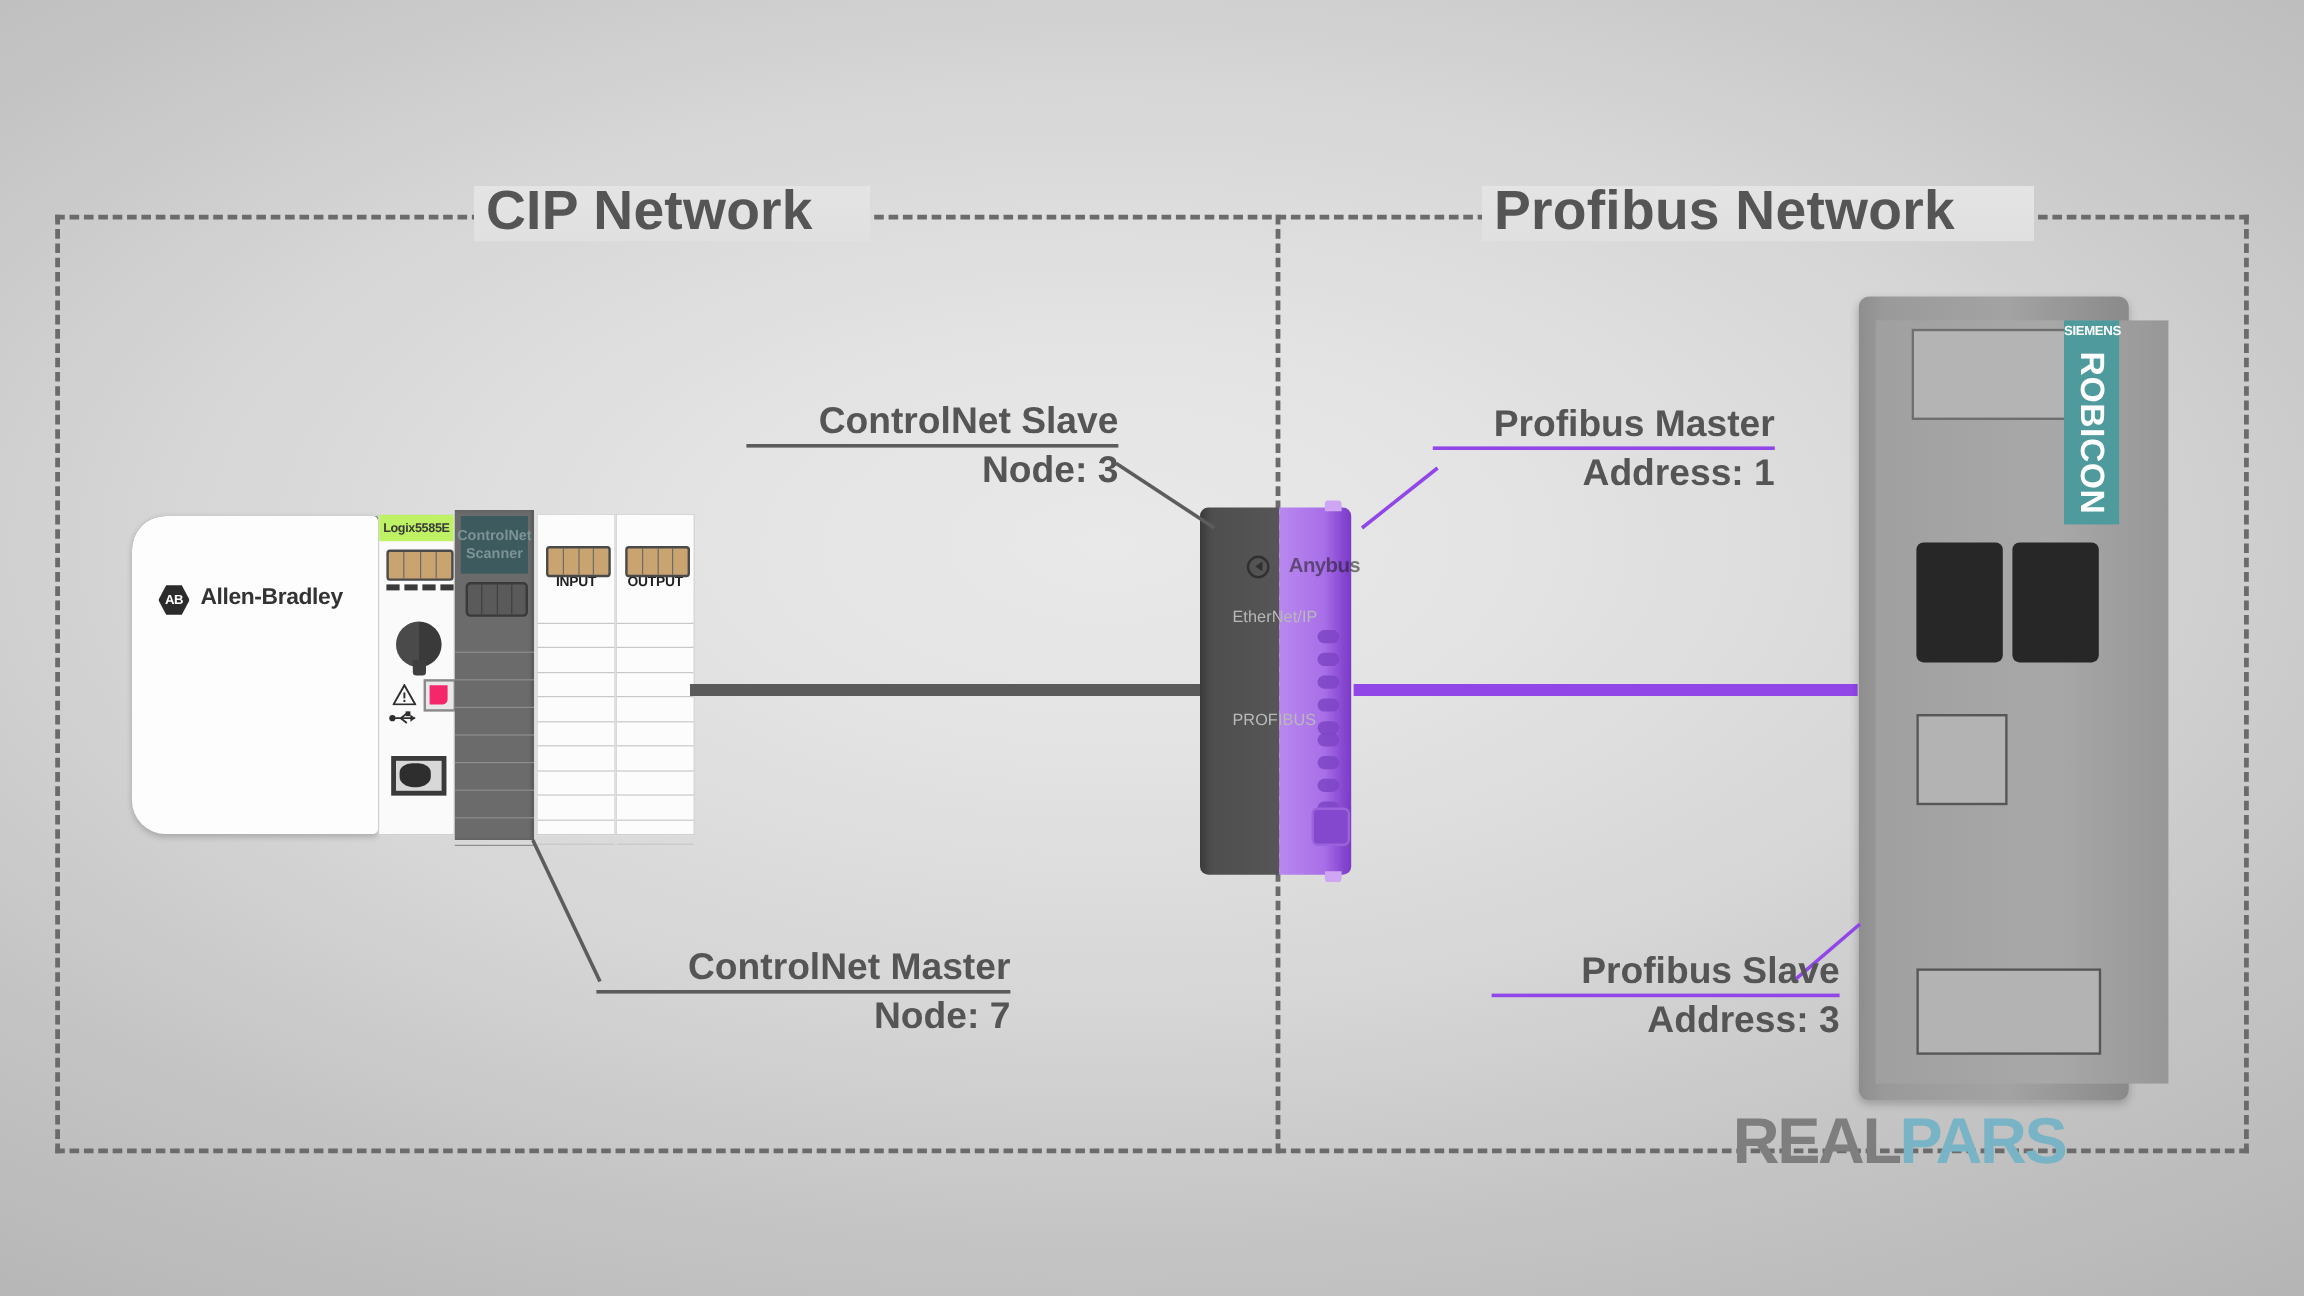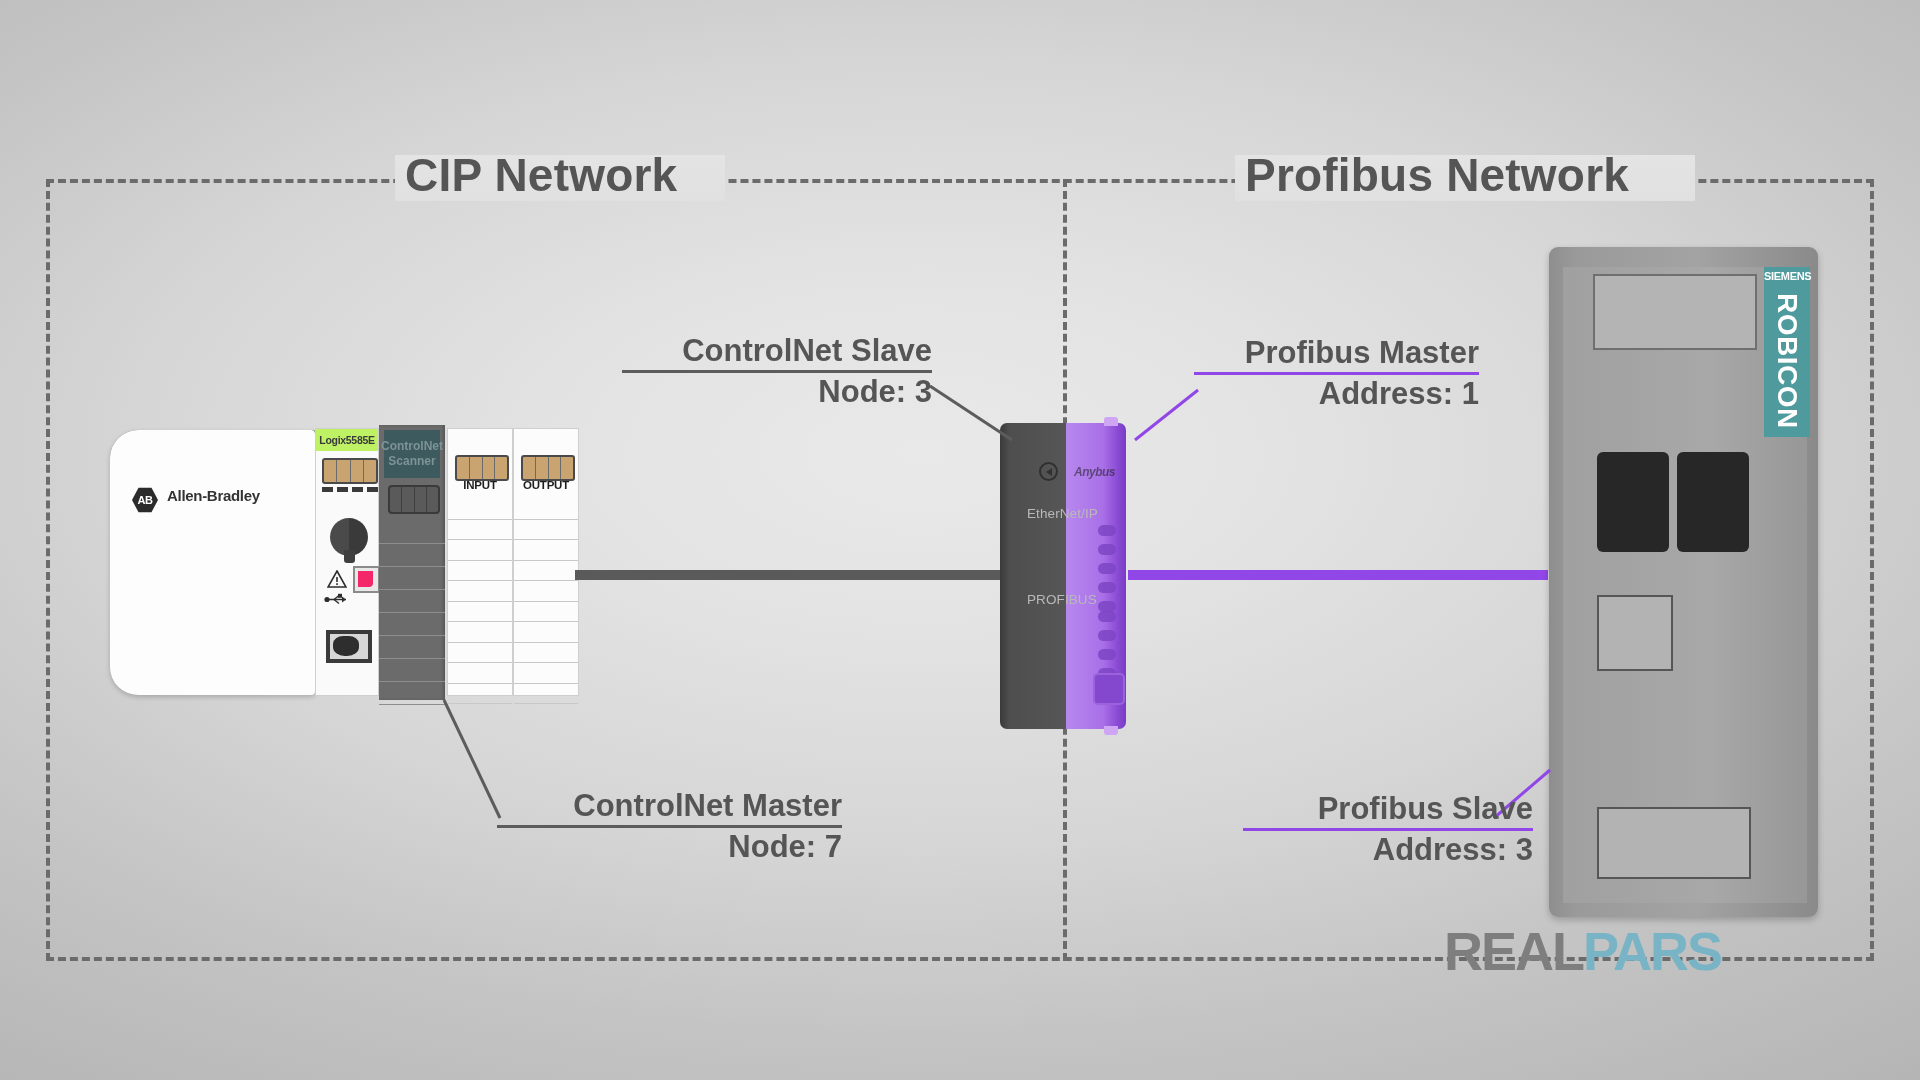--- a/index.html
+++ b/index.html
@@ -59,21 +59,21 @@
   }
   .ab-logo{
     position:absolute;left:132px;top:487px;display:flex;align-items:flex-start;gap:9px;
   }
   .ab-hex{
     width:26px;height:26px;background:#2b2b2b;
     clip-path:polygon(25% 3%,75% 3%,100% 50%,75% 97%,25% 97%,0% 50%);
     color:#fff;font-size:11px;font-weight:bold;display:flex;
     align-items:center;justify-content:center;letter-spacing:-.5px;
   }
-  .ab-text{font-size:15px;font-weight:bold;color:#333;letter-spacing:-.3px;}
+  .ab-text{font-size:19px;font-weight:bold;color:#333;letter-spacing:-.3px;}
 
   
   .cpu{
     position:absolute;left:315px;top:428px;width:64px;height:268px;
     background:#fafafa;border:1px solid #cfcfcf;box-sizing:border-box;
   }
   .cpu-label{
     position:absolute;left:0;top:0;width:100%;height:22px;
     background:#bef264;color:#3a3a3a;font-size:10.5px;font-weight:bold;
     display:flex;align-items:center;justify-content:center;letter-spacing:-.3px;
@@ -172,36 +172,36 @@
     opacity:.55;
   }
   .anybus .ring{
     width:15px;height:15px;border-radius:50%;border:2px solid #141414;
     display:flex;align-items:center;justify-content:center;
   }
   .anybus .ring i{
     width:0;height:0;border-top:4px solid transparent;border-bottom:4px solid transparent;
     border-right:6px solid #141414;
   }
-  .anybus span{font-size:12px;font-style:italic;font-weight:bold;color:#1c1c1c;letter-spacing:-.5px;margin-left:13px;}
+  .anybus span{font-size:17px;font-weight:bold;color:#1c1c1c;letter-spacing:-.5px;margin-left:13px;}
   .gw-port{
     position:absolute;left:27px;font-size:13.5px;color:#b9b9b9;letter-spacing:.1px;
   }
   .gw-leds{position:absolute;left:98px;}
   .gw-leds b{display:block;width:18px;height:11px;background:#7c45c4;border-radius:6px;margin-bottom:8px;opacity:.85;}
   .gw-sub{
     position:absolute;left:93px;top:250px;width:28px;height:28px;
     background:#8348cd;border:2px solid #9a62dc;border-radius:5px;
   }
 
   
   .drv{
     position:absolute;left:1549px;top:247px;width:225px;height:670px;
     background:linear-gradient(90deg,#8e8e8e 0%,#9a9a9a 10%,#a3a3a3 55%,#8a8a8a 100%);
-    border-radius:9px;box-shadow:0 3px 7px rgba(0,0,0,.22);padding-left:44px;
+    border-radius:9px;box-shadow:0 3px 7px rgba(0,0,0,.22);
   }
   .drv-inner{
     position:absolute;left:14px;top:20px;width:244px;height:636px;
     background:linear-gradient(90deg,#a0a0a0,#a8a8a8 60%,#979797);
   }
   .drv-disp{
     position:absolute;left:44px;top:27px;width:160px;height:72px;
     background:#b4b4b4;border:2px solid #6f6f6f;
   }
   .drv-blk{position:absolute;width:72px;height:100px;background:#272727;border-radius:6px;top:205px;}

